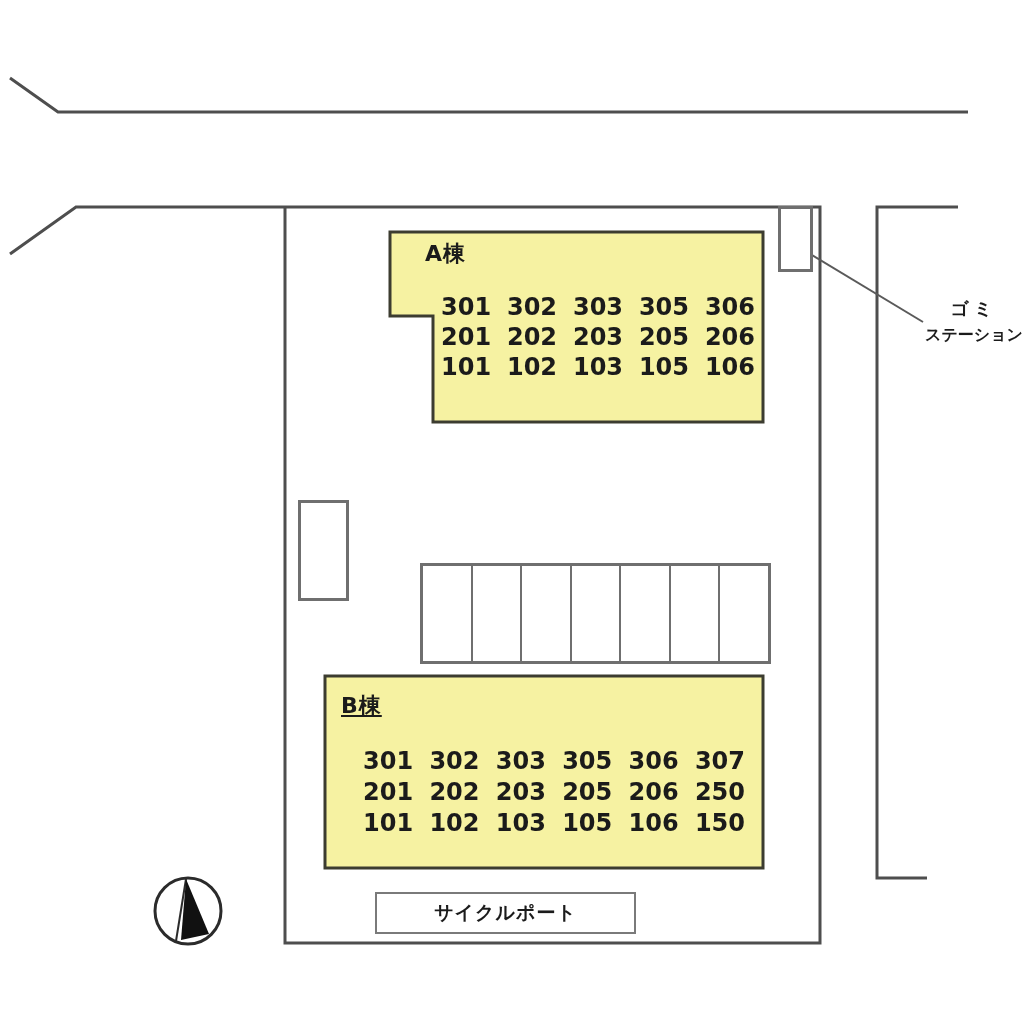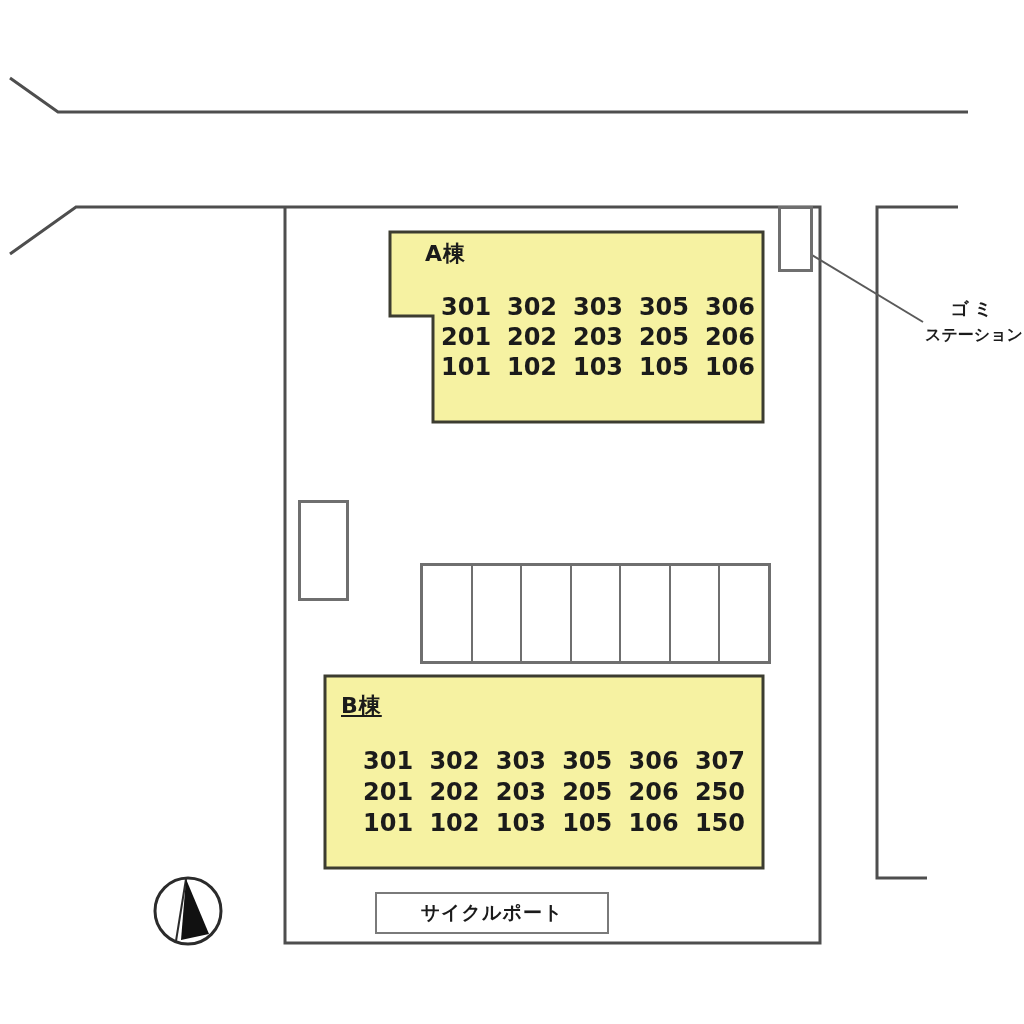--- a/index.html
+++ b/index.html
@@ -43,21 +43,21 @@
     border:3px solid #6f6f6f;background:#ffffff;
   }
   .parking-row{
     left:420px;top:563px;width:351px;height:101px;
     border:3px solid #6f6f6f;background:#ffffff;
     display:flex;
   }
   .stall{flex:1;border-right:2px solid #6f6f6f;}
   .stall:last-child{border-right:none;}
   .cycle-port{
-    left:375px;top:892px;width:234px;height:42px;
+    left:375px;top:892px;width:261px;height:42px;
     border:2px solid #7a7a7a;background:#ffffff;
     display:flex;align-items:center;justify-content:center;
   }
   .cycle-label{font-size:19px;font-weight:bold;letter-spacing:1px;}
 </style>
 </head>
 <body>
 
 <div class="canvas">
 

